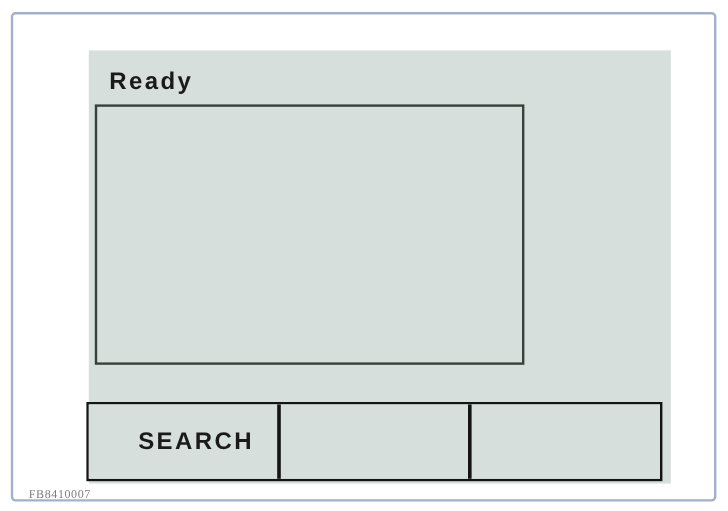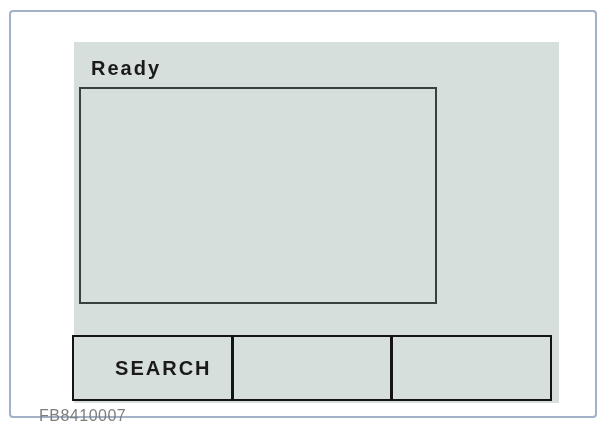--- a/index.html
+++ b/index.html
@@ -75,26 +75,27 @@
     border-left: 3px solid var(--button-border, #141414);
     background: var(--panel-bg, #d6dfdc);
     white-space: nowrap;
     padding-left: 22px;
   }
   .softkey:first-child {
     border-left: none;
   }
   .figure-caption {
     position: absolute;
-    left: 28px;
+    left: 13px;
     top: 395px;
-    font-size: 16px;
+    font-size: 10px;
     letter-spacing: 0.5px;
     color: var(--caption, #7e7e7e);
     white-space: nowrap;
+    font-family: Liberation Serif, serif;
   }
 </style>
 </head>
 <body>
 
 <div class="frame">
   <div class="panel">
     <div class="status-label">Ready</div>
     <div class="display"></div>
     <div class="softkeys">

